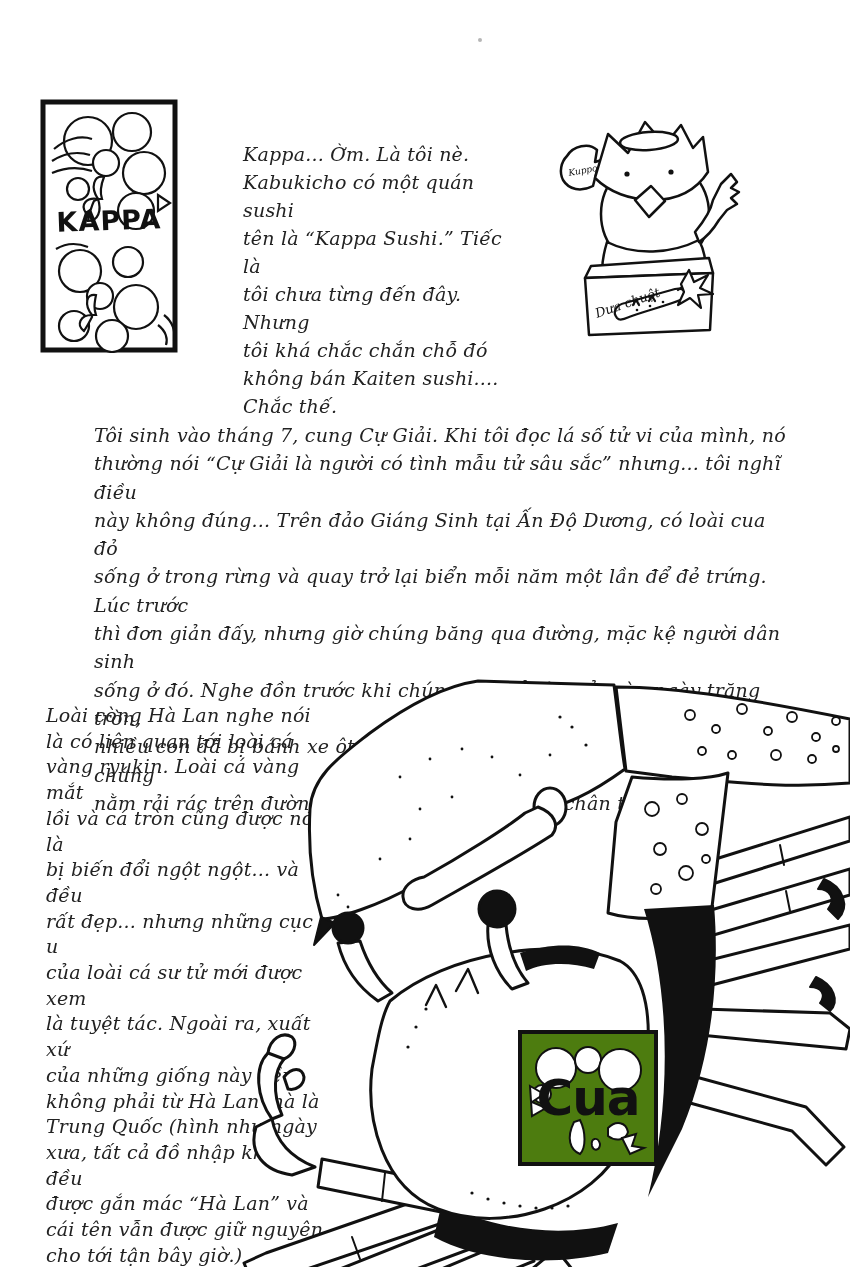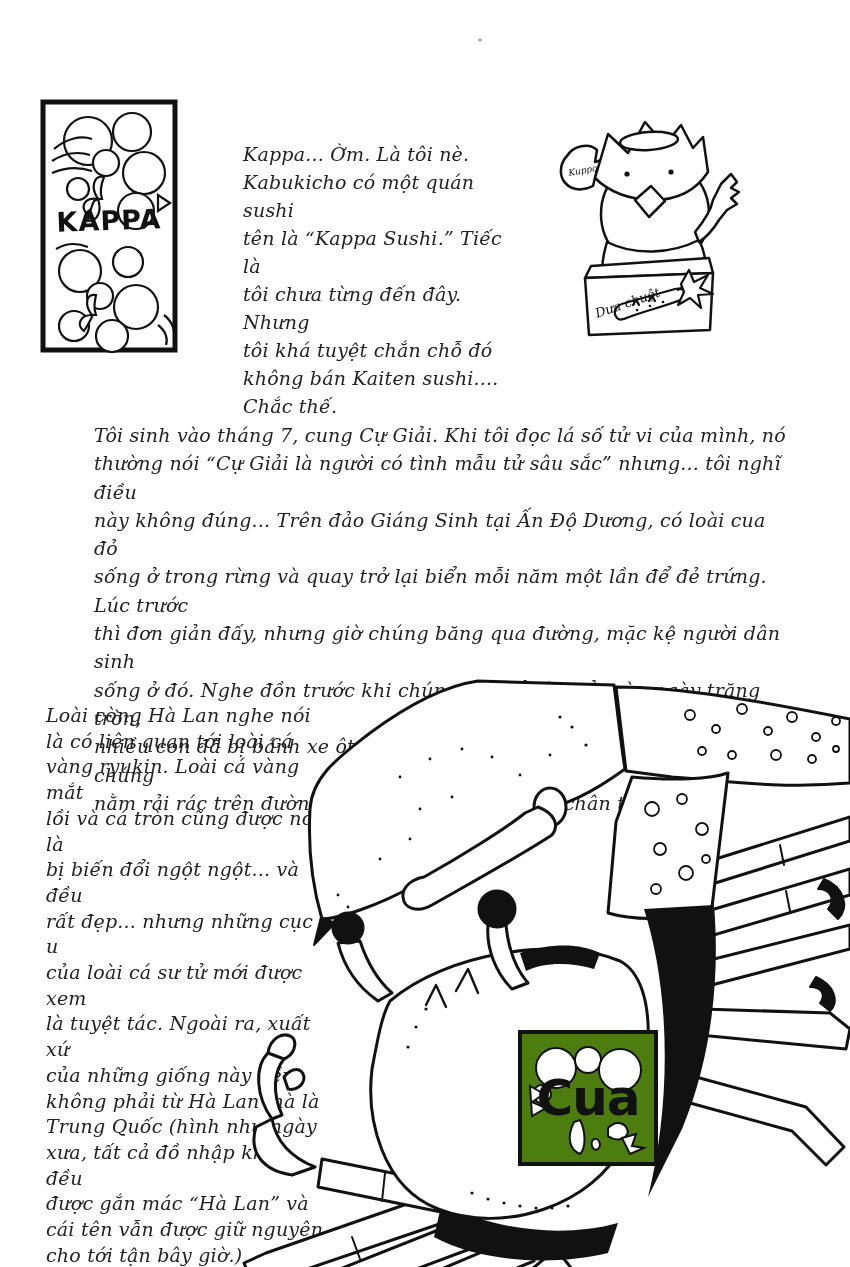--- a/index.html
+++ b/index.html
@@ -61,21 +61,21 @@
       <path d="M16,150 C26,144 38,144 48,148" fill="none"></path>
     </g>
     <text x="69" y="131" text-anchor="middle" fill="#111" stroke="none" font-family="DejaVu Sans, sans-serif" font-weight="bold" font-size="27" letter-spacing="1" transform="rotate(-2 69 124)">KAPPA</text>
   </g>
 </svg>
 
 <div class="abs hand note-kappa">Kappa... Ờm. Là tôi nè.
 Kabukicho có một quán sushi
 tên là “Kappa Sushi.” Tiếc là
 tôi chưa từng đến đây. Nhưng
-tôi khá tuyệt chắn chỗ đó
+tôi khá chắc chắn chỗ đó
 không bán Kaiten sushi....
 Chắc thế.</div>
 
 <svg class="abs" style="left:545px;top:112px;" width="225" height="235" viewBox="0 0 225 235">
   <g stroke="#111" stroke-width="2.5" fill="#fff" stroke-linejoin="round" stroke-linecap="round">
 
     <path d="M22,44 C28,34 44,30 52,38 L50,50 L70,44 L52,58 L48,74 C36,80 24,78 18,68 C14,60 16,50 22,44 Z"></path>
 
     <ellipse cx="110" cy="102" rx="54" ry="56"></ellipse>
 

